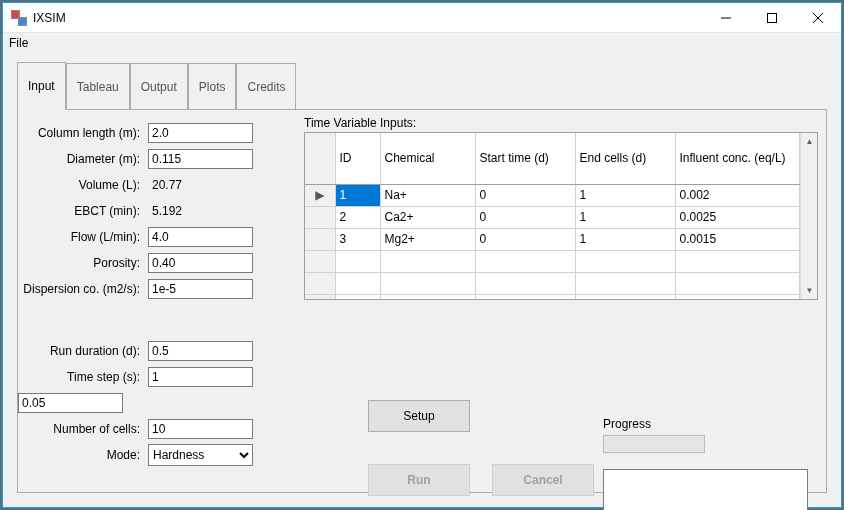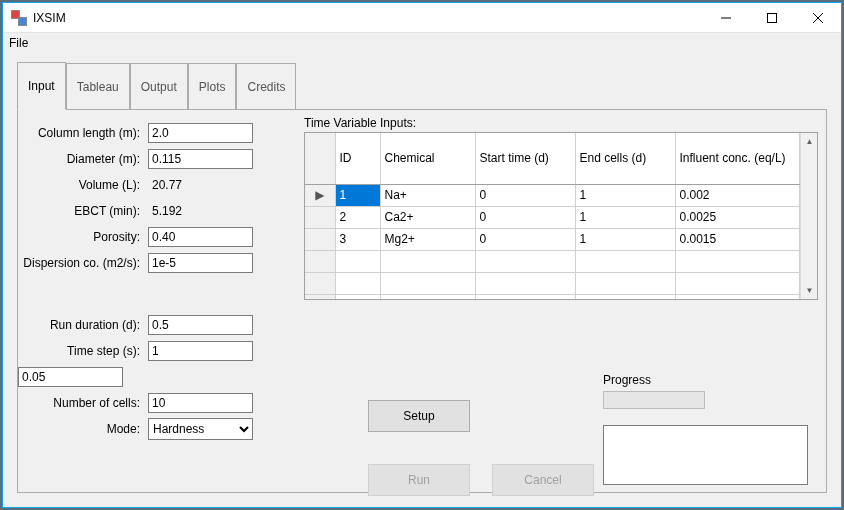--- a/index.html
+++ b/index.html
@@ -128,26 +128,27 @@
       width:102px; height:32px;
       background:#e1e1e1;
       border:1px solid #adadad;
       font-family:inherit;
       font-size:12px;
     }
     .btn:disabled, .btn.disabled {
       color:#a0a0a0;
       border-color:#d0d0d0;
       background:#e1e1e1;
+      font-weight:bold;
     }
     .btn-row { position:absolute; left:350px; top:290px; display:flex; gap:32px; flex-direction:column;}
     .btn-row-inner{ display:flex; gap:22px;}
     
     .progress-area { position:absolute; right:18px; top:263px; width:205px;}
-    .progress-label { margin-bottom:4px;}
+    .progress-label { margin-bottom:4px;margin-top:44px;}
     .progress-bar { width:102px; height:18px; border:1px solid #bcbcbc; background:#e6e6e6; margin-bottom:16px;}
     .progress-text { width:205px; height:60px; border:1px solid #7a7a7a; background:#fff;}
   </style>
 </head>
 <body>
 
 <div class="window">
 
   <div class="titlebar">
     <span class="titlebar-icon"></span>
@@ -195,20 +196,24 @@
         <span class="form-label">Diameter (m):</span>
         <input class="form-input" value="0.115" style="">
       </div>
       <div class="form-row">
         <span class="form-label">Volume (L):</span>
         <span class="form-static">20.77</span>
       </div>
       <div class="form-row">
         <span class="form-label">EBCT (min):</span>
         <span class="form-static">5.192</span>
+      </div>
+      <div class="form-row">
+        <span class="form-label">Flow (L/min):</span>
+        <input class="form-input" value="4.0" style="">
       </div>
       <div class="form-row">
         <span class="form-label">Porosity:</span>
         <input class="form-input" value="0.40" style="">
       </div>
       <div class="form-row">
         <span class="form-label">Dispersion co. (m2/s):</span>
         <input class="form-input" value="1e-5" style="">
       </div>
 

